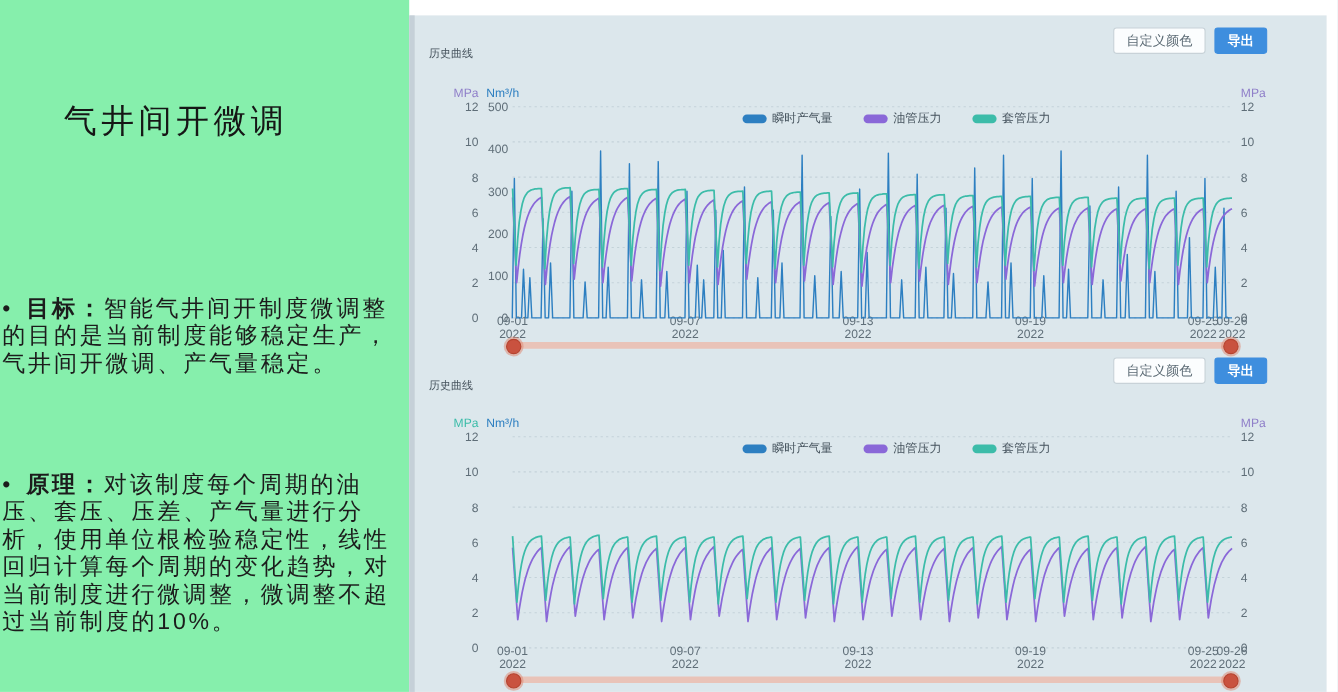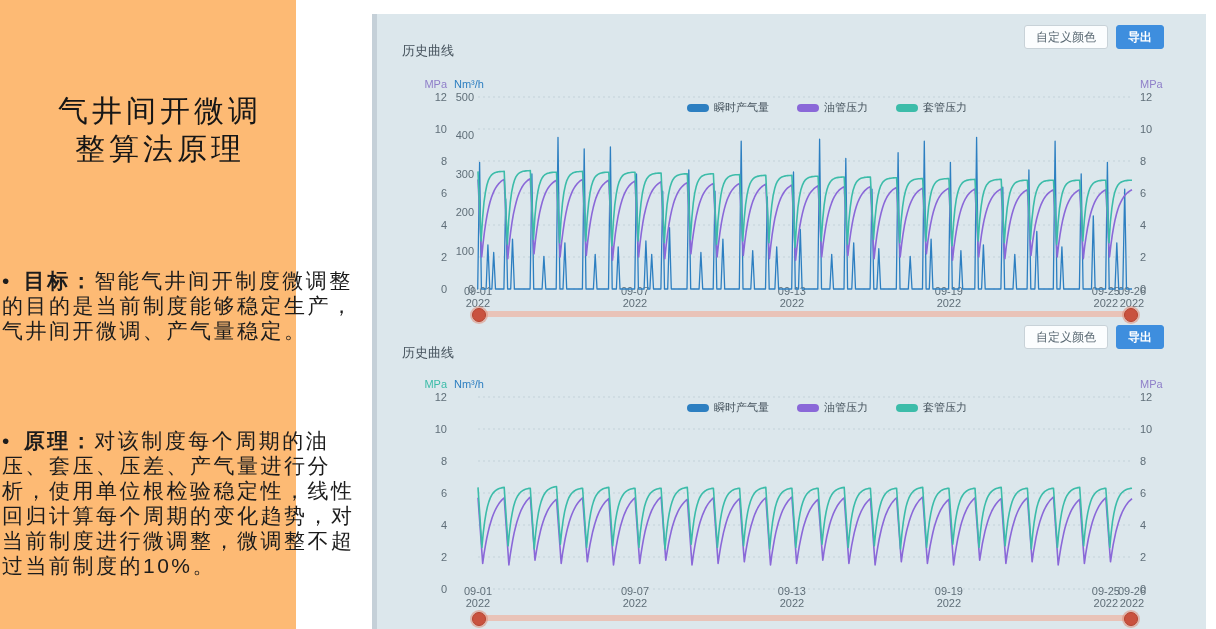--- a/index.html
+++ b/index.html
@@ -1,21 +1,21 @@
 <!DOCTYPE html>
 <html style="--panel-bg: #dce7ec; --panel-edge: #c5d0d8; --accent-blue: #3e8ede; --grid-line: #c3d2d9; --tick-text: #5f6e78; --slider-track: #e9c3b8; --slider-handle: #c9523f;"><head>
 <meta charset="utf-8">
 <style>
   html,body{margin:0;padding:0;}
   body{
     width:1216px;height:629px;position:relative;overflow:hidden;
     background:#ffffff;font-family:"Liberation Sans",sans-serif;
   }
   
-  .left-col{position:absolute;left:0;top:0;width:296px;height:629px;background:#fdba74;}
+  .left-col{position:absolute;left:0;top:0;width:372px;height:629px;background:#86efac;}
   .slide-title{
     position:absolute;left:10px;top:92px;width:300px;margin:0;
     font-family:"Liberation Serif",serif;font-weight:400;color:#161616;
     font-size:30px;line-height:38px;letter-spacing:4px;text-align:center;
   }
   .slide-title span{display:block;}
   .bullet{
     position:absolute;left:2px;width:364px;margin:0;color:#1c1c1c;
     font-size:21px;line-height:25px;letter-spacing:2.5px;
   }
@@ -25,25 +25,25 @@
   .bullet b{font-weight:700;margin-top:12px;}
   
   .right-panel{
     position:absolute;left:372px;top:14px;width:834px;height:615px;
     background:var(--panel-bg,#dce7ec);
   }
   .right-panel::before{
     content:"";position:absolute;left:0;top:0;width:5px;height:100%;
     background:var(--panel-edge,#c5d0d8);
   }
-  .chart-card{position:absolute;left:12px;width:786px;}
+  .chart-card{position:absolute;left:0;width:786px;}
   .card-1{top:0;height:304px;}
   .card-2{top:304px;height:311px;}
   .card-title{
-    position:absolute;left:18px;font-size:13px;color:#45525c;
+    position:absolute;left:18px;font-size:10px;color:#45525c;
   }
   .card-1 .card-title{top:28px;}
   .card-2 .card-title{top:26px;}
   .btn-row{position:absolute;right:6px;display:flex;gap:8px;}
   .card-1 .btn-row{top:11px;}
   .card-2 .btn-row{top:7px;}
   .btn{
     height:22px;line-height:22px;font-size:12px;border-radius:3px;
     padding:0 11px;cursor:pointer;white-space:nowrap;
   }
@@ -71,21 +71,20 @@
   }
   .zoom-handle.left{left:-6px;}
   .zoom-handle.right{right:-6px;}
 </style>
 </head>
 <body>
 
 <div class="left-col">
   <h1 class="slide-title">
     <span>气井间开微调</span>
-    <span>整算法原理</span>
   </h1>
   <p class="bullet bullet-1">
     <span class="b-dot">•</span><b>目标：</b><span>智能气井间开制度微调整的目的是当前制度能够稳定生产，气井间开微调、产气量稳定。</span>
   </p>
   <p class="bullet bullet-2">
     <span class="b-dot">•</span><b>原理：</b><span>对该制度每个周期的油压、套压、压差、产气量进行分析，使用单位根检验稳定性，线性回归计算每个周期的变化趋势，对当前制度进行微调整，微调整不超过当前制度的10%。</span>
   </p>
 </div>
 
 <div class="right-panel">

